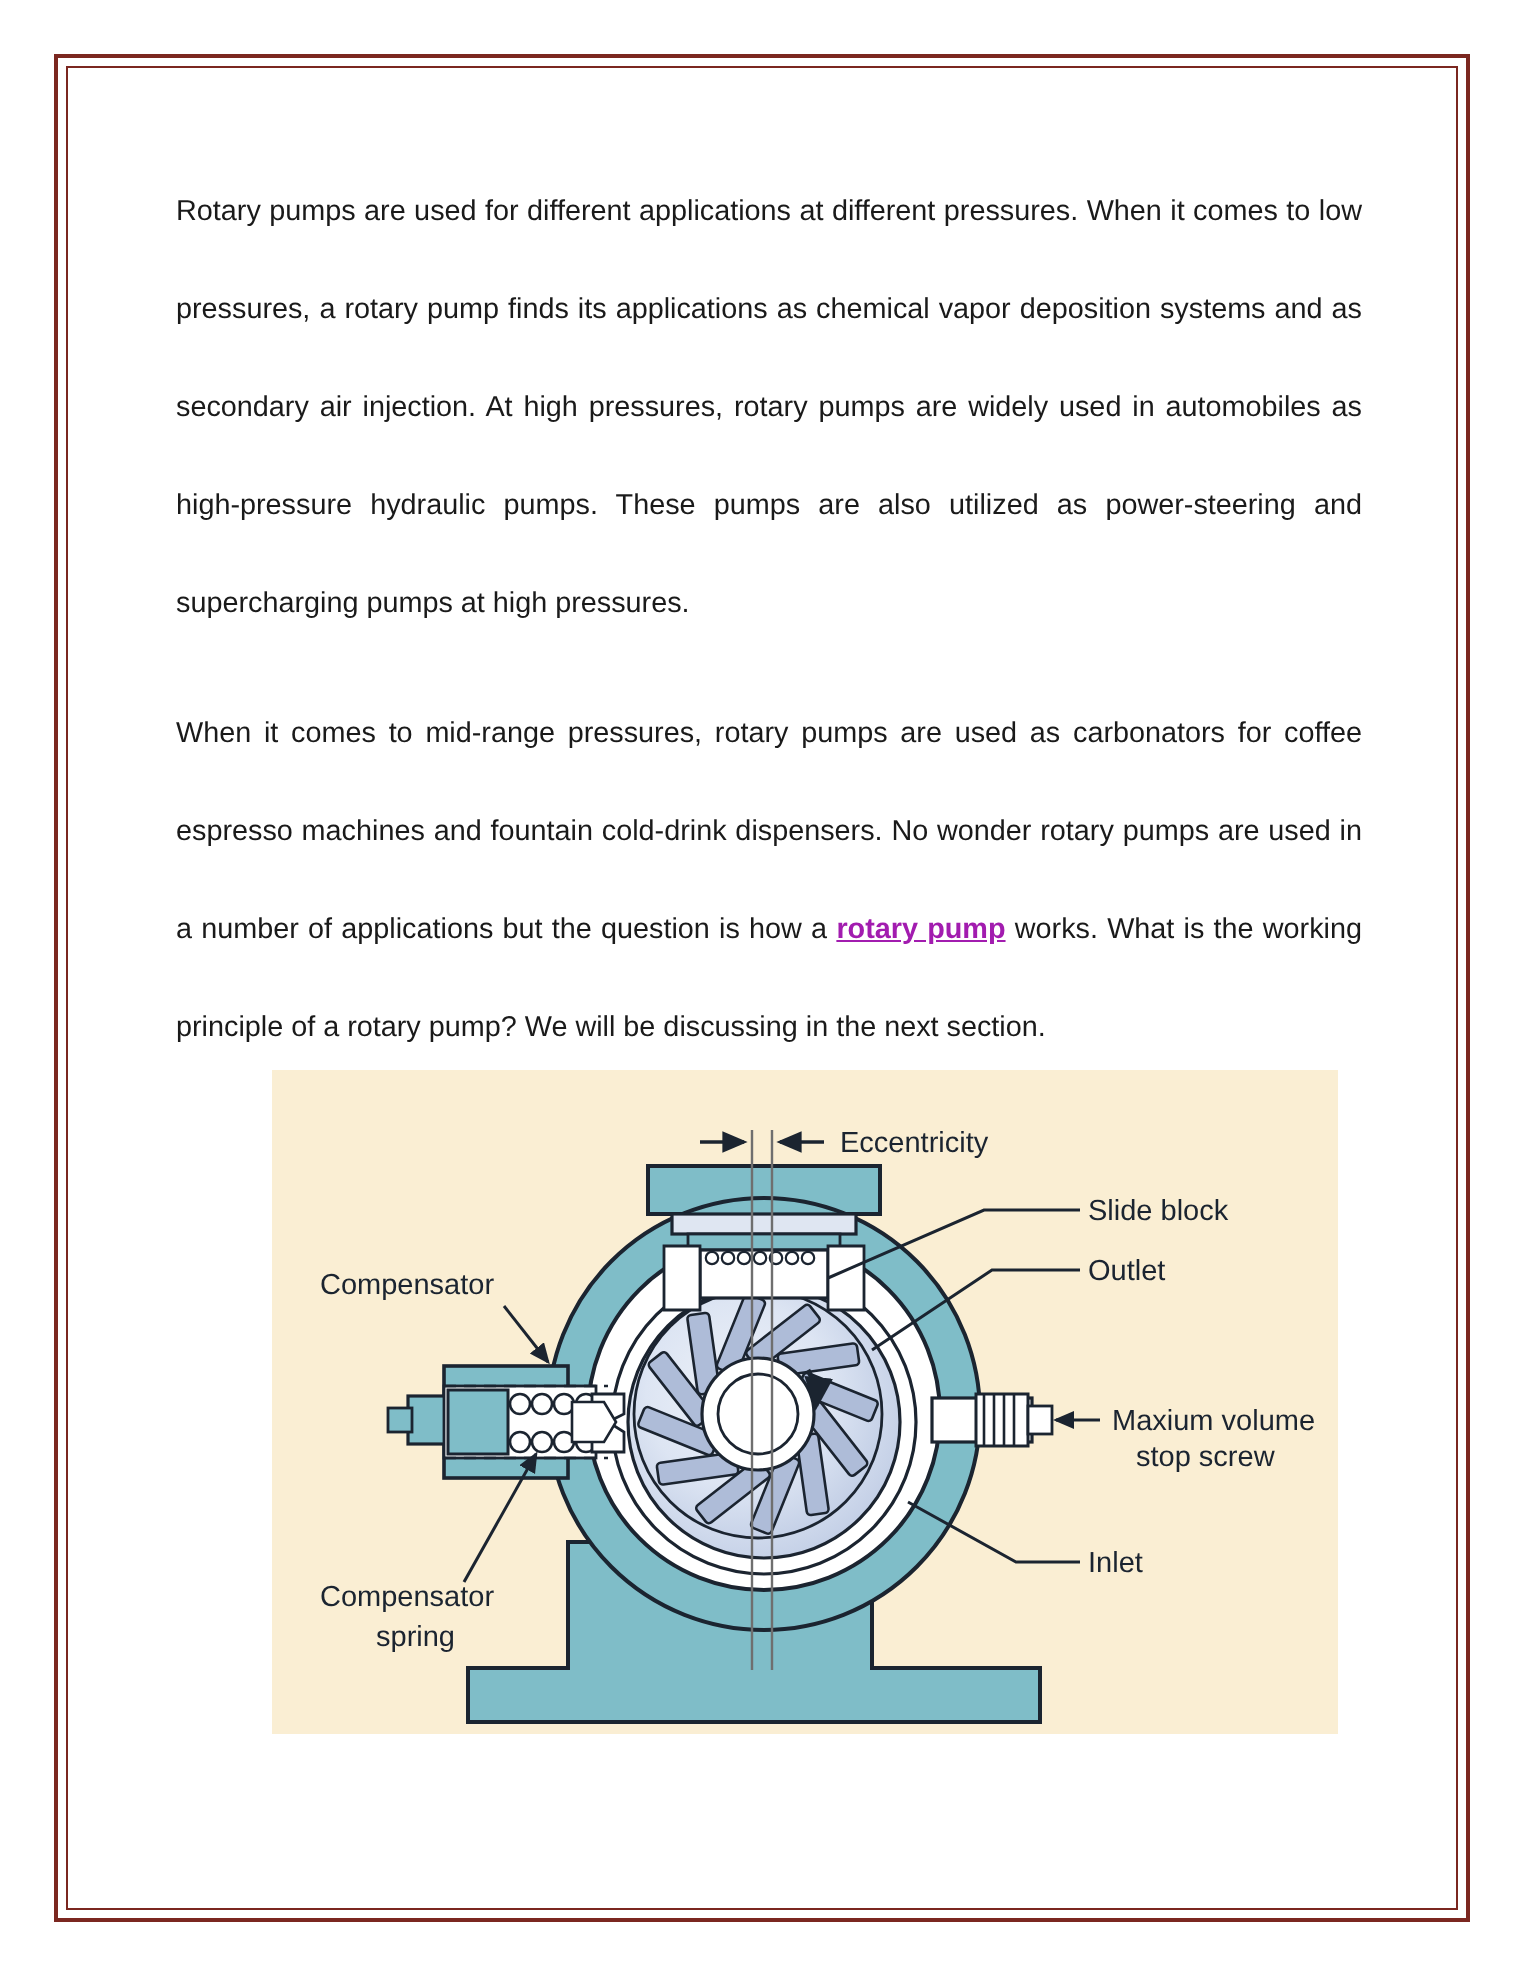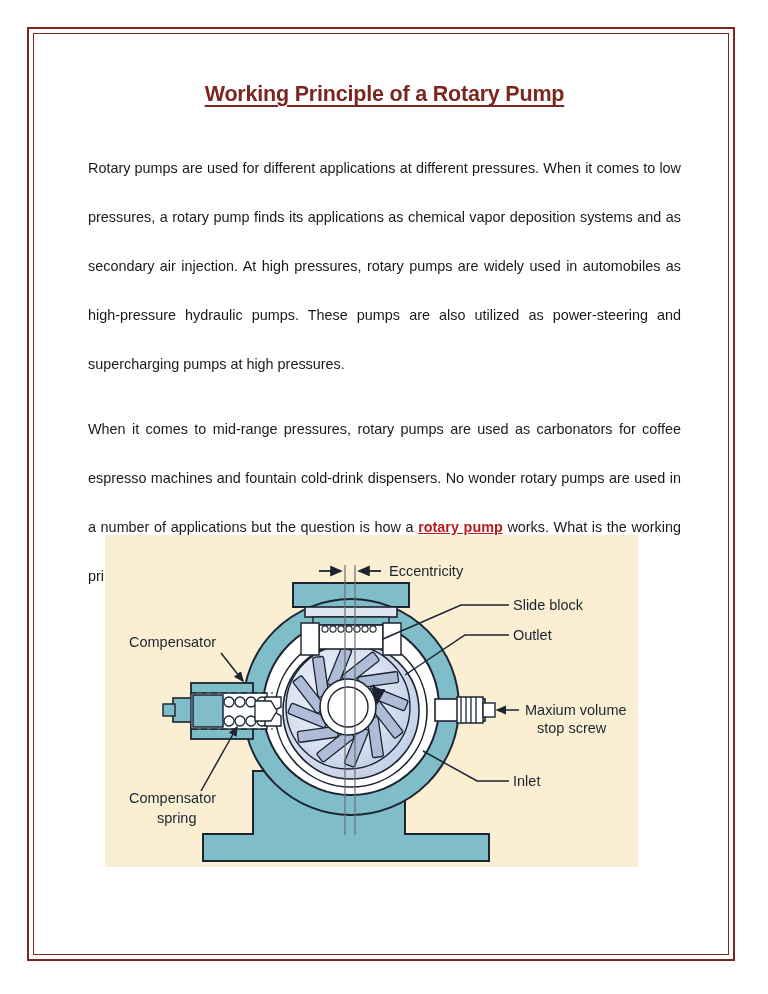--- a/index.html
+++ b/index.html
@@ -60,44 +60,43 @@
     color: #1a1a1a;
     text-align: justify;
     line-height: 49px;
     margin: 0 0 16px 0;
     -webkit-hyphens: none;
     hyphens: none;
   }
   .body-par:last-of-type { margin-bottom: 0; }
 
   .inline-link {
-    color: #b91c1c;
+    color: #a21caf;
     font-weight: bold;
   }
 
   
   #figure-wrap {
     position: absolute;
-    left: 105px;
+    left: 136px;
     top: 535px;
     width: 476px;
     height: 332px;
     background: #faeed3;
   }
   #pump-diagram { display: block; width: 533px; height: 332px; }
 </style>
 </head>
 <body>
 
 <div id="page-border-outer"></div>
 <div id="page-border-inner"></div>
 
 <div id="content">
 
-  <h1 id="doc-title">Working Principle of a Rotary Pump</h1>
 
   <p class="body-par"><span>Rotary pumps are used for different applications at different pressures. When it comes to low pressures, a rotary pump finds its applications as chemical vapor deposition systems and as secondary air injection. At high pressures, rotary pumps are widely used in automobiles as high-pressure hydraulic pumps. These pumps are also utilized as power-steering and supercharging pumps at high pressures.</span></p>
 
   <p class="body-par"><span>When it comes to mid-range pressures, rotary pumps are used as carbonators for coffee espresso machines and fountain cold-drink dispensers. No wonder rotary pumps are used in a number of applications but the question is how a </span><a class="inline-link" href="#">rotary pump</a><span> works. What is the working principle of a rotary pump? We will be discussing in the next section.</span></p>
 
 </div>
 
 <div id="figure-wrap">
   <svg id="pump-diagram" viewBox="0 0 533 332" xmlns="http://www.w3.org/2000/svg">
     <defs>

